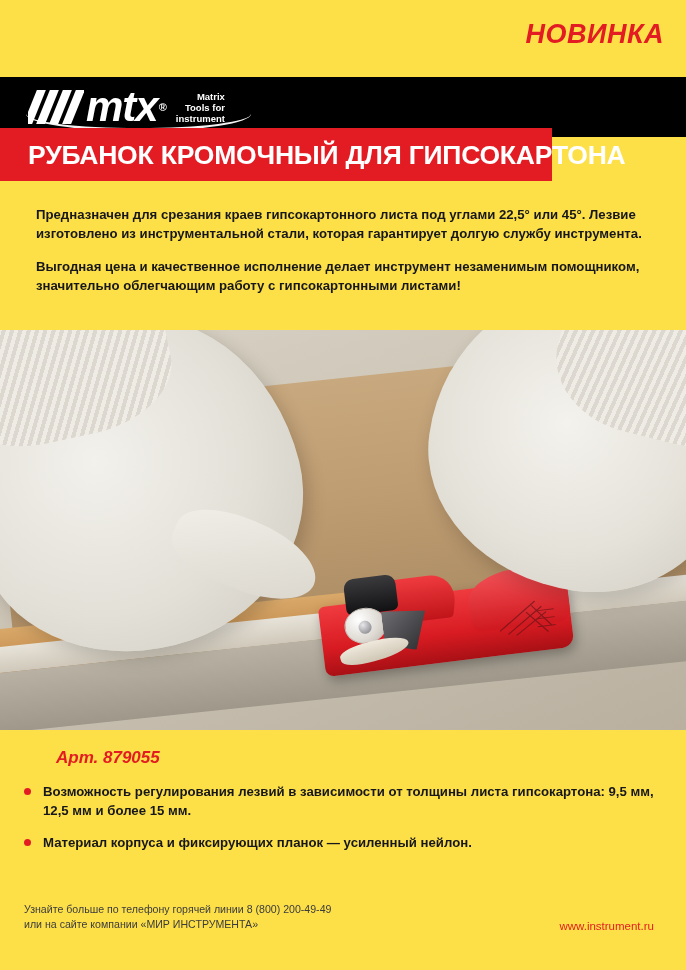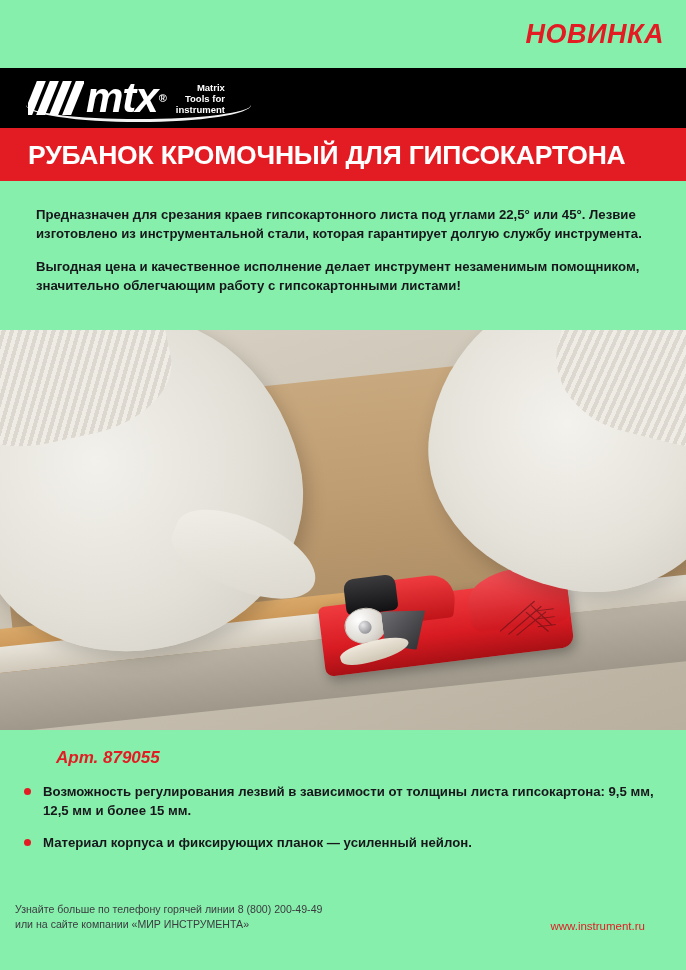--- a/index.html
+++ b/index.html
@@ -11,21 +11,21 @@
     width: 686px;
     height: 970px;
     position: relative;
     font-family: "Liberation Sans", sans-serif;
     overflow: hidden;
   }
   .page {
     position: relative;
     width: 686px;
     height: 970px;
-    background: #86efac;
+    background: #fde047;
     overflow: hidden;
   }
 
   
   .badge-row {
     position: absolute;
     top: 0;
     right: 0;
     width: 686px;
     height: 68px;
@@ -39,21 +39,21 @@
     font-size: 27px;
     font-weight: bold;
     font-style: italic;
     letter-spacing: 0.5px;
     color: #e31c23;
   }
 
   
   .logo-bar {
     position: absolute;
-    top: 68px;
+    top: 77px;
     left: 0;
     width: 686px;
     height: 60px;
     background: #000000;
     display: flex;
     align-items: center;
   }
   .logo-wrap {
     display: flex;
     align-items: center;
@@ -111,21 +111,21 @@
     border-radius: 0 0 50% 50%/0 0 100% 100%;
     opacity: 0.95;
     pointer-events: none;
   }
 
   
   .title-band {
     position: absolute;
     top: 128px;
     left: 0;
-    width: 686px;
+    width: 552px;
     height: 53px;
     background: #e31c23;
     display: flex;
     align-items: center;
   }
   .title-band h1 {
     margin: 0 0 0 28px;
     color: #ffffff;
     font-size: 26.5px;
     font-weight: bold;
@@ -373,21 +373,21 @@
     width: 7px;
     height: 7px;
     border-radius: 50%;
     background: #e31c23;
   }
 
   
   .footer {
     position: absolute;
     top: 902px;
-    left: 15px;
+    left: 24px;
     width: 630px;
     display: flex;
     justify-content: space-between;
     align-items: flex-end;
   }
   .footer-left {
     font-size: 10.6px;
     line-height: 15px;
     color: #3b3b3f;
   }

